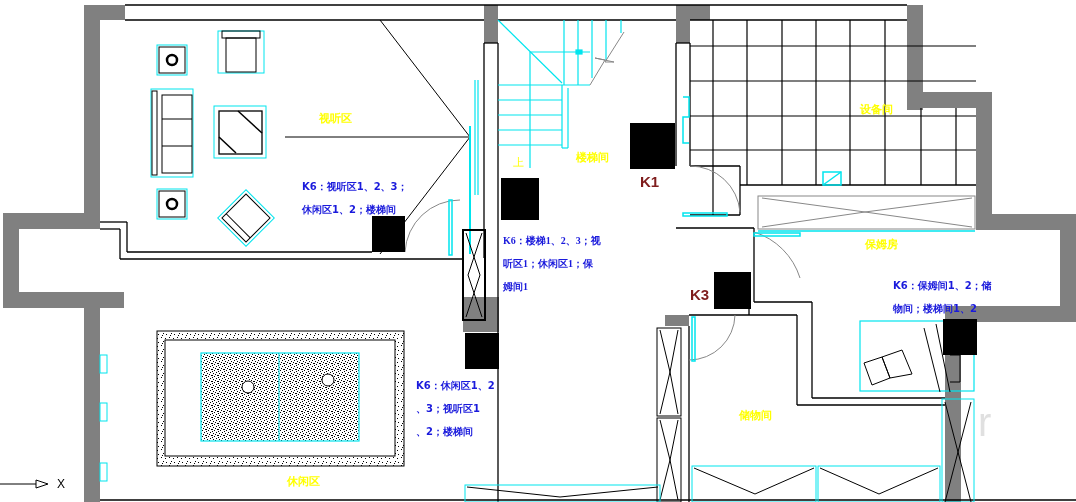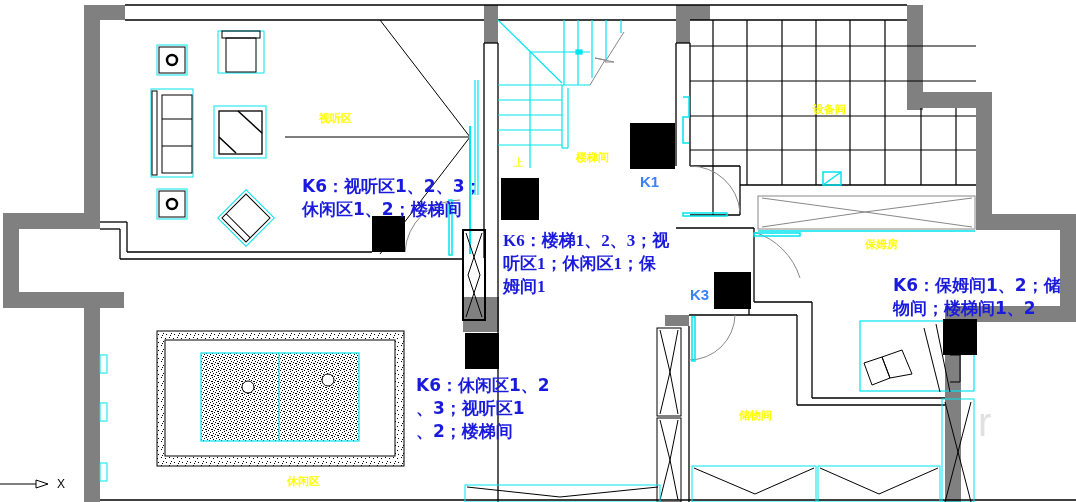--- a/index.html
+++ b/index.html
@@ -1,20 +1,20 @@
 <!DOCTYPE html>
 <html><head>
 <meta charset="utf-8">
 <style>
   html, body { margin: 0; padding: 0; background: #ffffff; }
   body { width: 1076px; height: 502px; overflow: hidden; position: relative; font-family: "DejaVu Sans", sans-serif; }
   #plan { position: absolute; left: 0; top: 0; width: 1076px; height: 502px; }
   .room-label { position: absolute; color: #ffff00; font-size: 11px; font-weight: bold; white-space: nowrap; font-family: "DejaVu Sans", sans-serif; }
-  .anno { position: absolute; color: #1a1adc; font-size: 17px; font-weight: bold; line-height: 23px; white-space: pre; font-family: "DejaVu Sans", sans-serif; }
-  .k-label { position: absolute; color: #3b82f6; font-size: 15px; font-weight: bold; font-family: "Liberation Sans", sans-serif; }
+  .anno { position: absolute; color: #1a1adc; font-size: 10px; font-weight: bold; line-height: 23px; white-space: pre; font-family: "DejaVu Sans", sans-serif; }
+  .k-label { position: absolute; color: #7f1d1d; font-size: 15px; font-weight: bold; font-family: "Liberation Sans", sans-serif; }
   .axis-label { position: absolute; color: #000; font-size: 12px; font-family: "Liberation Sans", sans-serif; }
   .watermark { position: absolute; color: #e0e0e0; font-size: 40px; font-family: "Liberation Sans", sans-serif; }
   .panel { position: absolute; background: #000; }
 </style>
 </head>
 <body>
 
 <svg id="plan" viewBox="0 0 1076 502" xmlns="http://www.w3.org/2000/svg">
 
   <g fill="#808080">
@@ -256,21 +256,21 @@
 <div class="panel" style="left:372px;top:216px;width:33px;height:36px;"></div>
 <div class="panel" style="left:501px;top:178px;width:38px;height:42px;"></div>
 <div class="panel" style="left:630px;top:123px;width:45px;height:46px;"></div>
 <div class="panel" style="left:714px;top:272px;width:37px;height:37px;"></div>
 <div class="panel" style="left:465px;top:333px;width:34px;height:36px;"></div>
 <div class="panel" style="left:943px;top:319px;width:34px;height:36px;"></div>
 
 <div class="room-label" style="left:311px;top:111px;margin-left:8px;">视听区</div>
 <div class="room-label" style="left:576px;top:150px;text-align:center;">楼梯间</div>
 <div class="room-label" style="left:513px;top:155px;font-weight:normal;">上</div>
-<div class="room-label" style="left:813px;top:102px;">设备间</div>
+<div class="room-label" style="left:860px;top:102px;">设备间</div>
 <div class="room-label" style="left:865px;top:237px;">保姆房</div>
 <div class="room-label" style="left:730px;top:408px;margin-left:9px;">储物间</div>
 <div class="room-label" style="left:268px;top:474px;margin-left:19px;">休闲区</div>
 
 <div class="k-label" style="left:640px;top:173px;">K1</div>
 <div class="k-label" style="left:690px;top:286px;">K3</div>
 
 <div class="anno" style="left:302px;top:175px;">K6：视听区1、2、3；
 休闲区1、2；楼梯间</div>
 <div class="anno" style="left:503px;top:229px;font-family:Liberation Serif, serif;">K6：楼梯1、2、3；视

